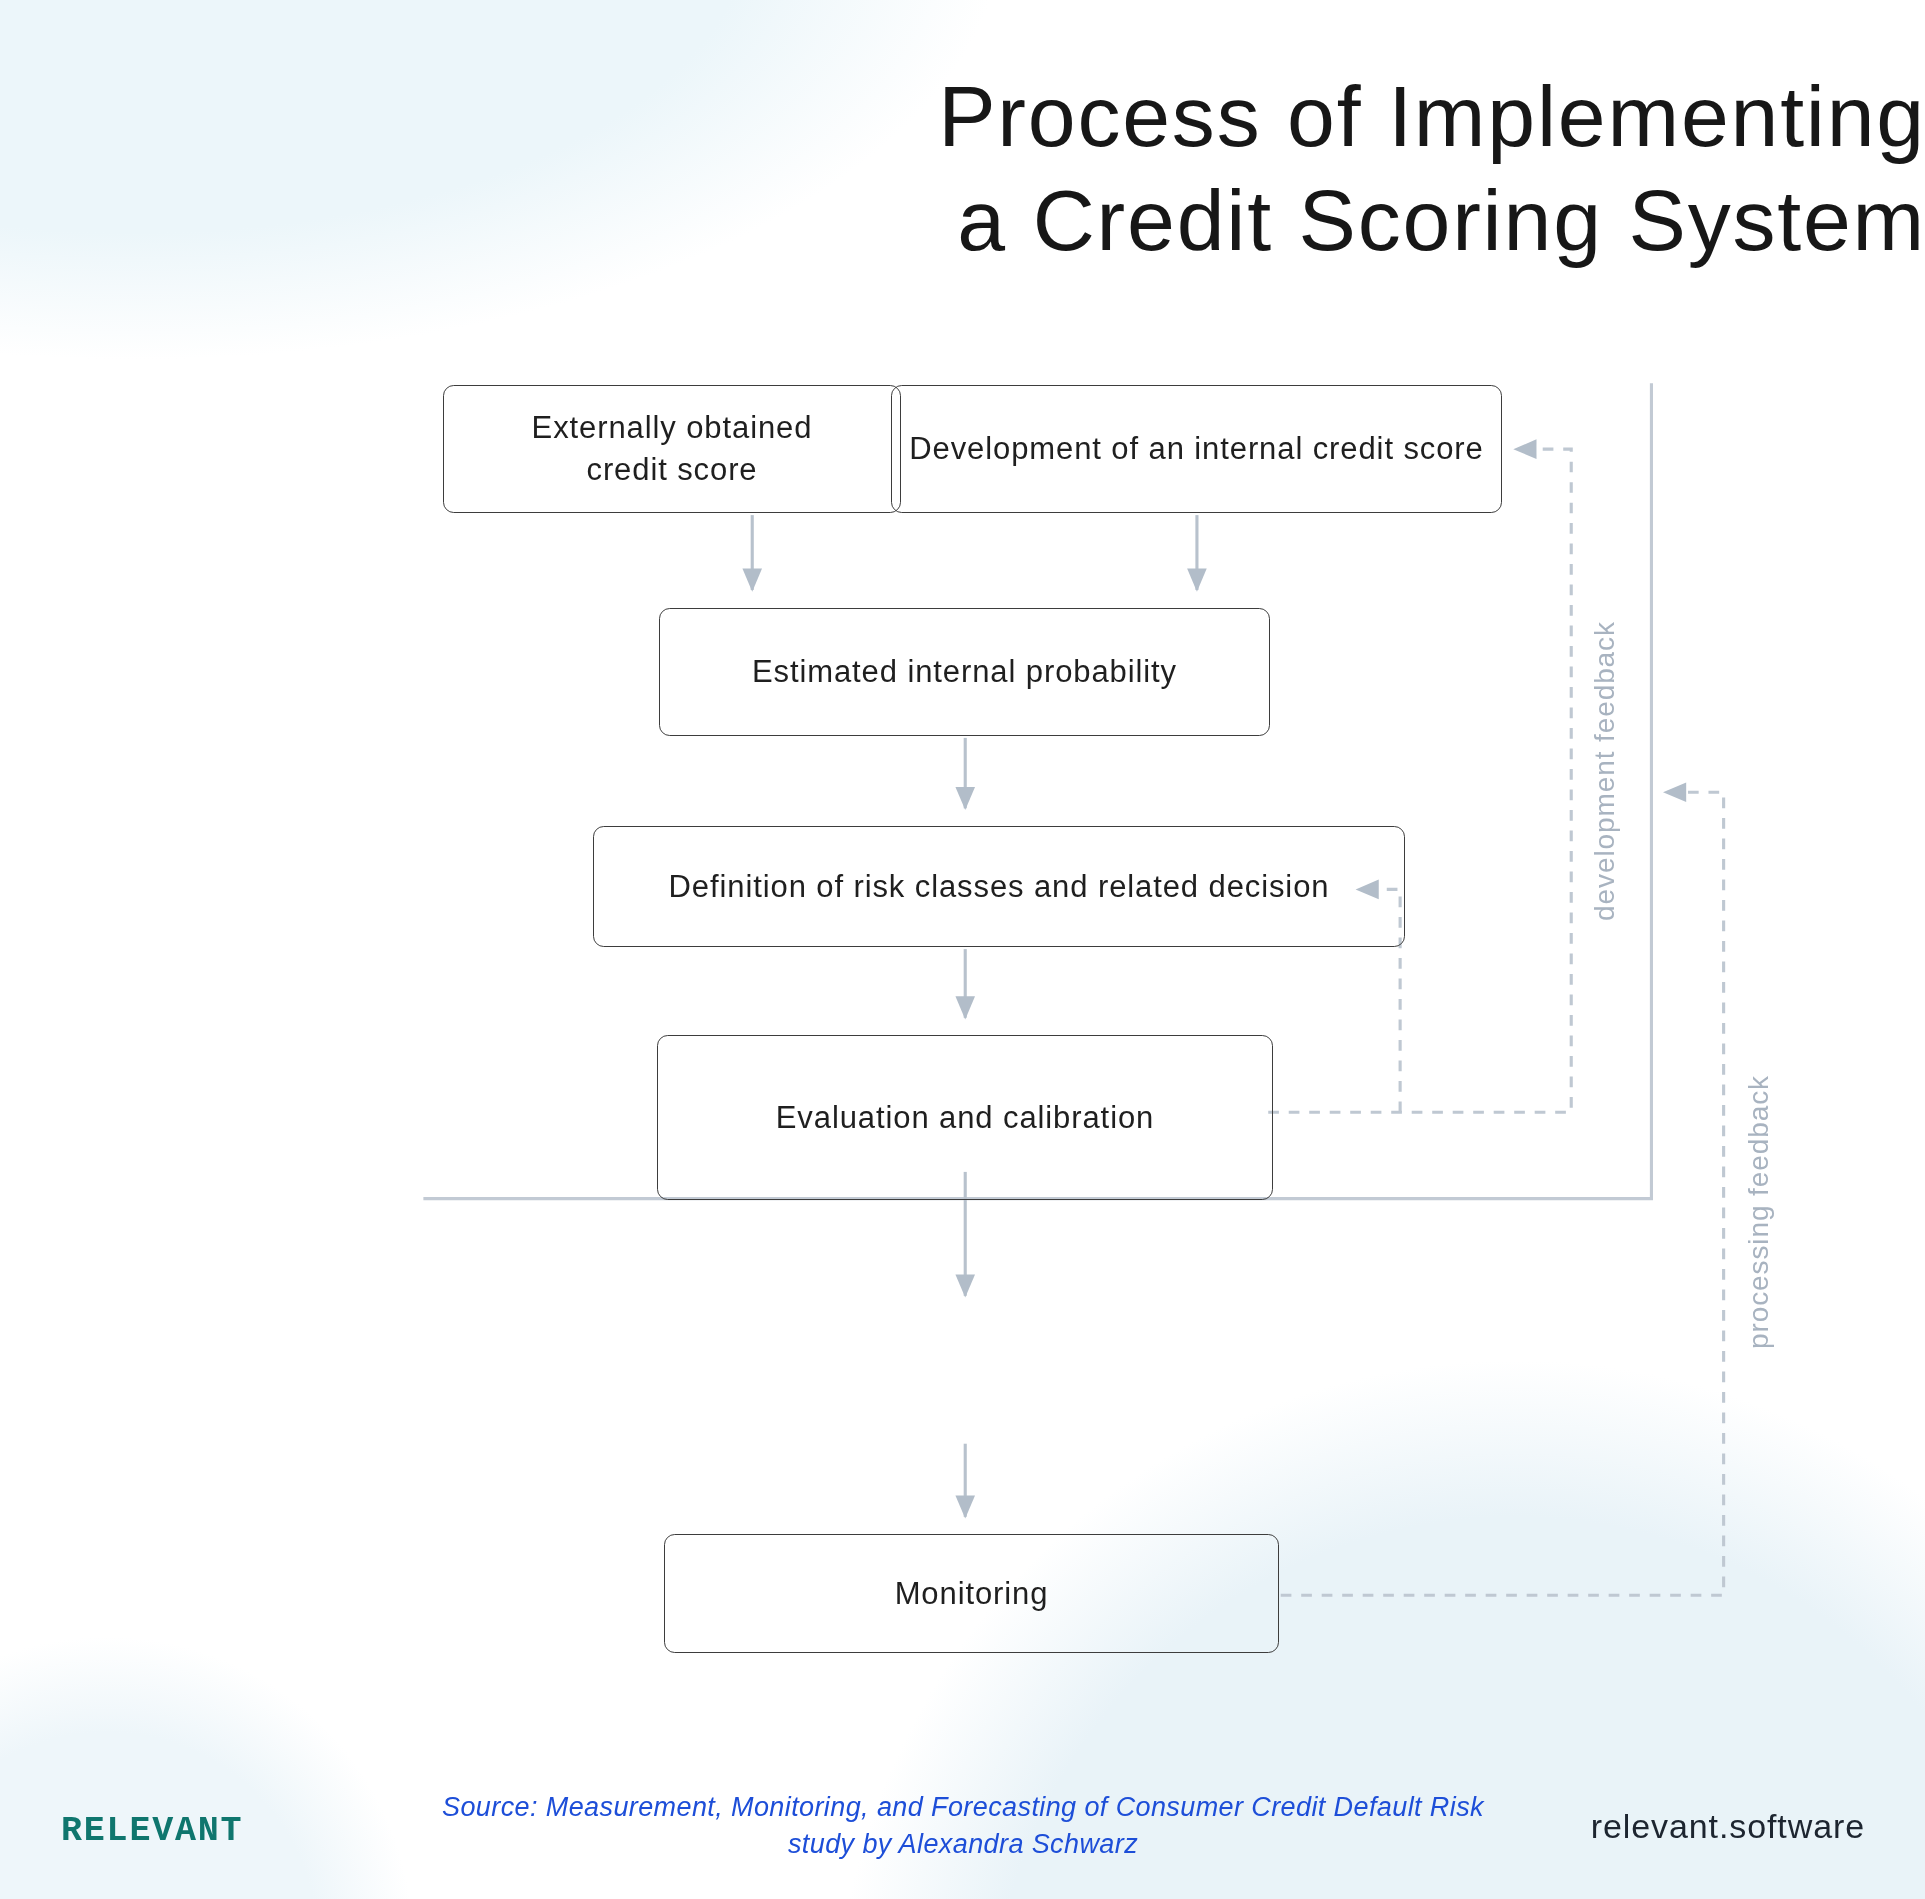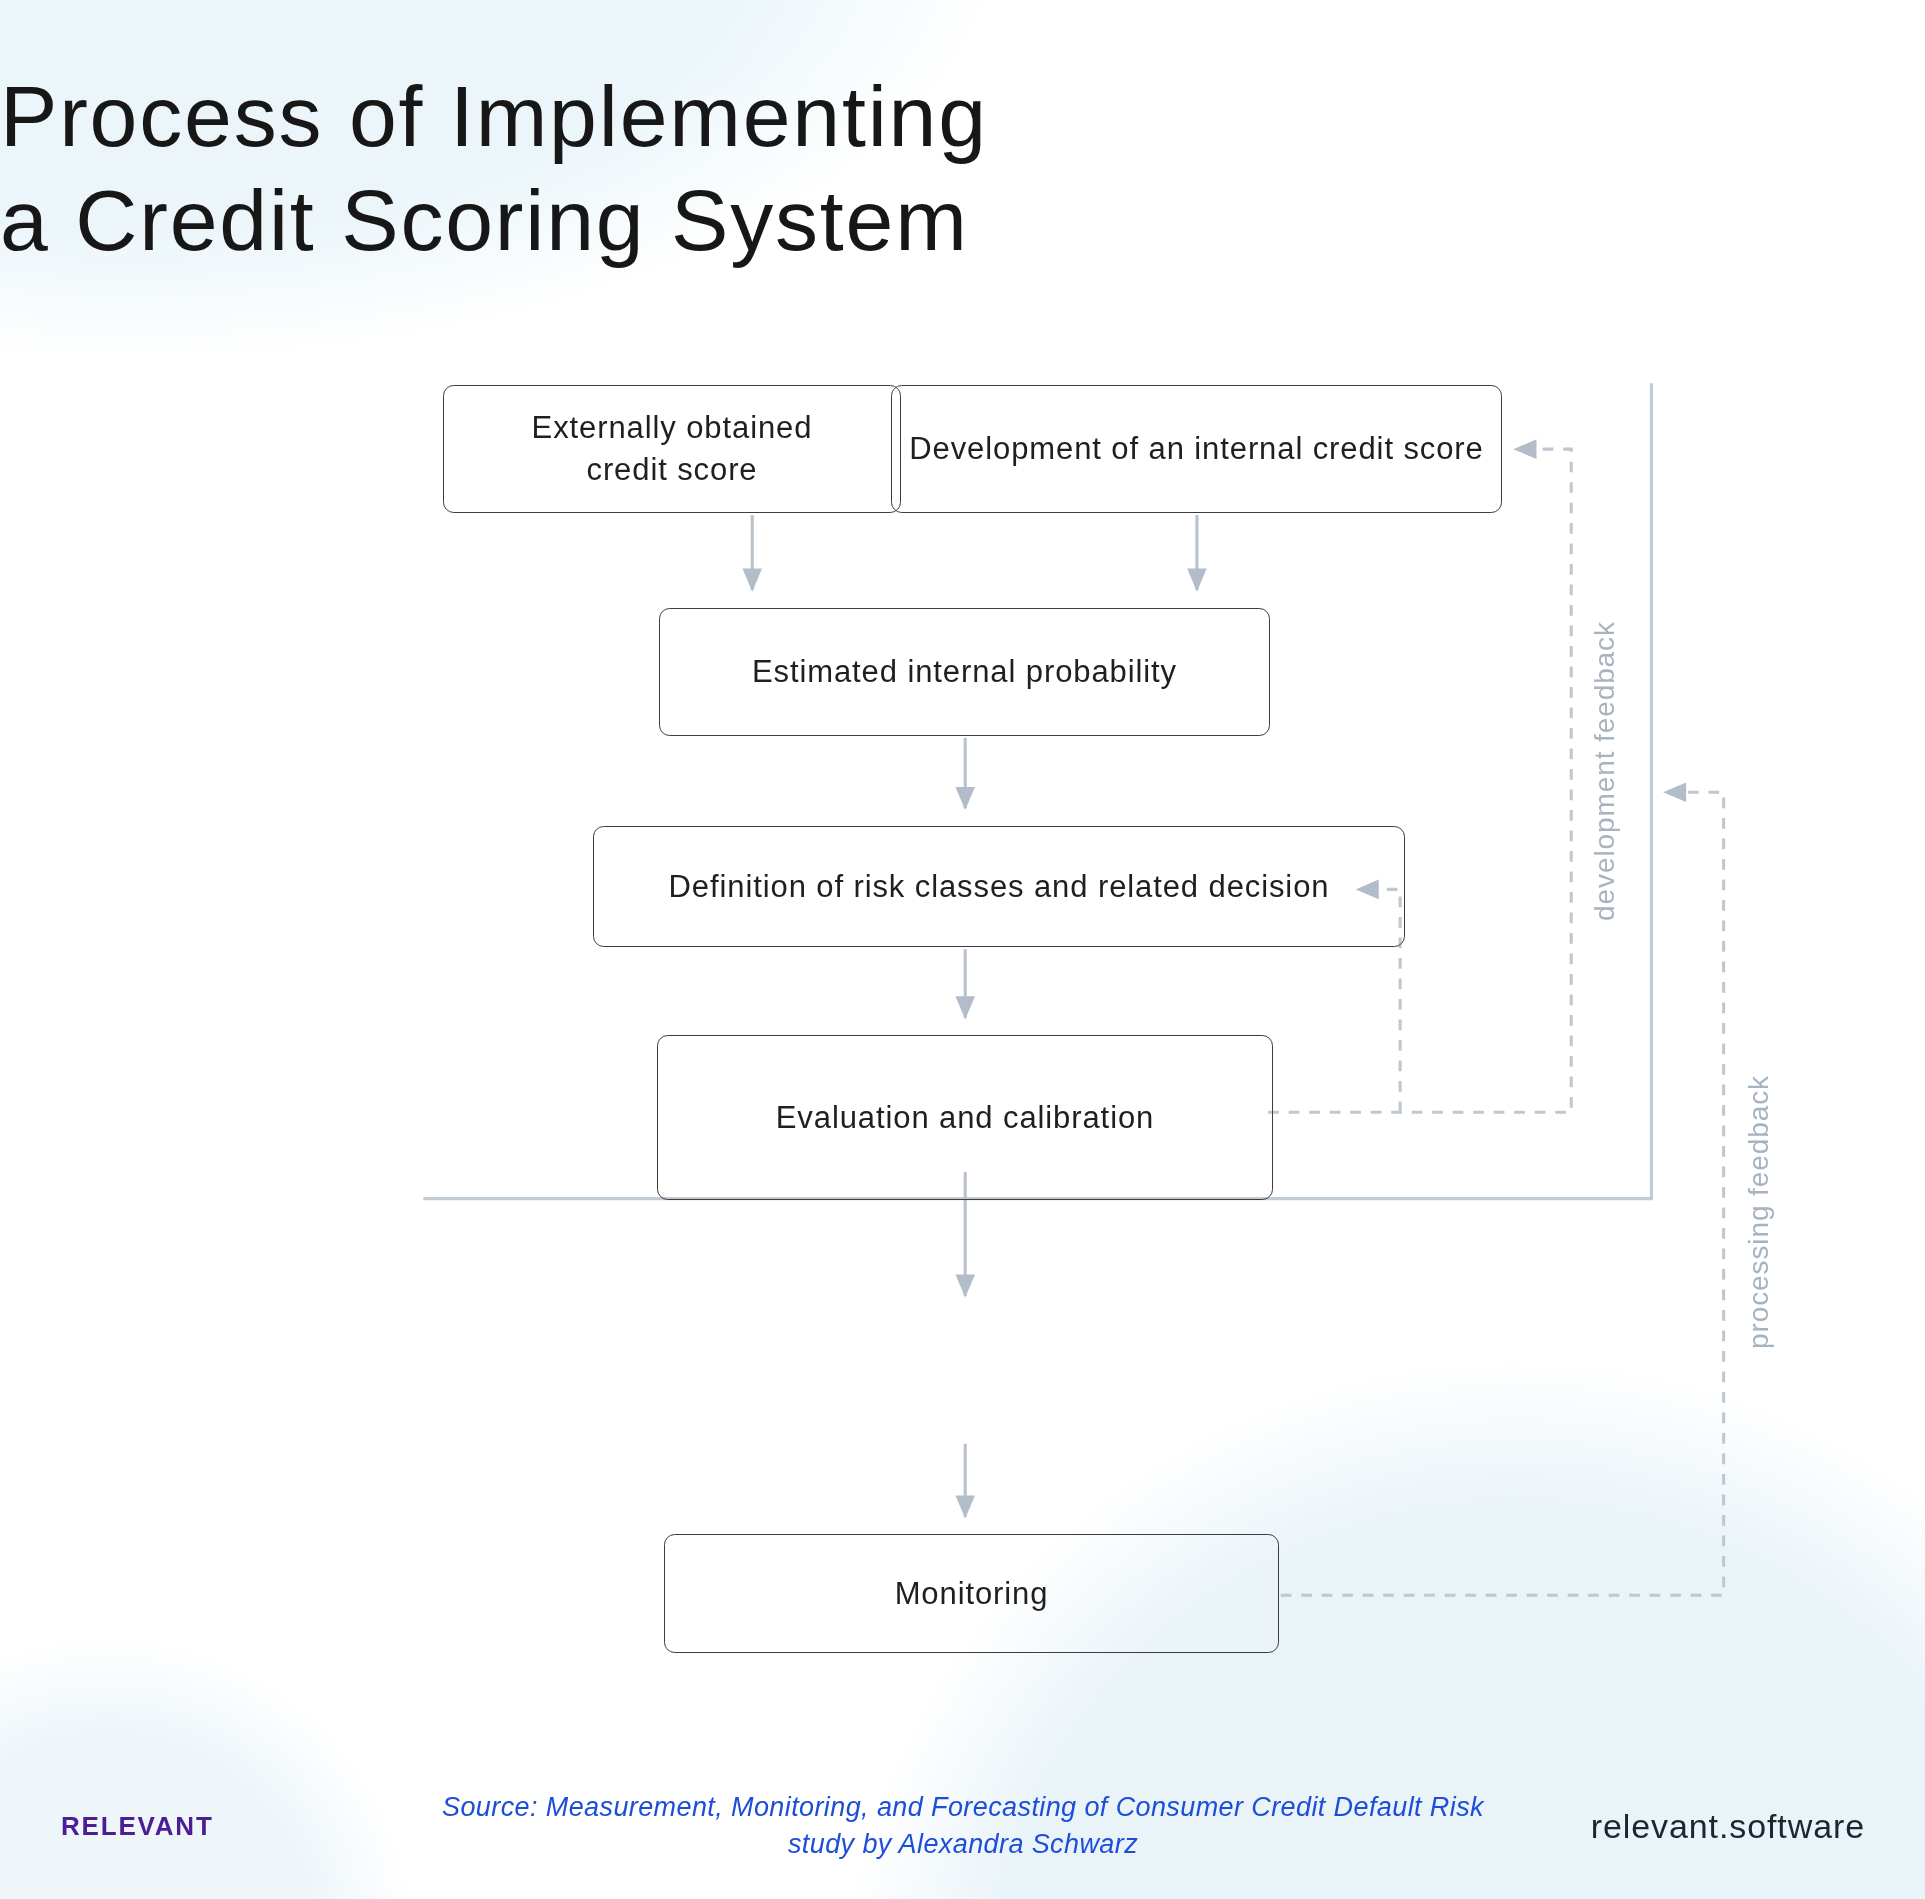--- a/index.html
+++ b/index.html
@@ -11,21 +11,21 @@
   .canvas{position:absolute;inset:0;}
   
   .bg{position:absolute;inset:0;pointer-events:none;
     background:
       radial-gradient(ellipse 1114px 552px at 134px -71px, #ecf6fa 0%, #ecf6fa 55%, rgba(236,246,250,0) 78%),
       radial-gradient(circle 873px at 1515px 2041px, #e9f3f8 0%, #e9f3f8 60%, rgba(233,243,248,0) 78%),
       radial-gradient(circle 383px at 107px 1943px, #eef6fa 0%, #eef6fa 55%, rgba(238,246,250,0) 80%);
   }
   .title{
     position:absolute;top:64px;left:0;width:100%;margin:0;
-    text-align:left;font-size:86px;font-weight:300;letter-spacing:1.8px;
+    text-align:right;font-size:86px;font-weight:300;letter-spacing:1.8px;
     line-height:104px;color:#171717;
   }
   svg.connectors{position:absolute;left:0;top:0;width:1926px;height:1900px;}
   .node{
     position:absolute;border:1.8px solid #3d3d3d;border-radius:10.7px;
     display:flex;align-items:center;justify-content:center;
     background:transparent;box-sizing:border-box;
   }
   .node span{
     font-size:31px;color:#1f1f1f;letter-spacing:0.9px;text-align:center;
@@ -38,22 +38,22 @@
   .node-evaluation{left:657px;top:1035px;width:616px;height:165px;}
   .node-practical{left:654px;top:1313px;width:612px;height:128px;}
   .node-monitoring{left:664px;top:1534px;width:615px;height:119px;}
   .vlabel{
     position:absolute;color:#a8b3c0;font-size:28px;letter-spacing:0.9px;
     text-align:center;transform:rotate(-90deg);
   }
   .vlabel-dev{left:1431px;top:753px;width:348px;height:36px;line-height:36px;}
   .vlabel-proc{left:1594px;top:1194px;width:330px;height:36px;line-height:36px;}
   .footer-brand{
-    position:absolute;left:61px;top:1811px;font-size:26px;font-weight:700;
-    letter-spacing:1.8px;color:#4c1d95;
+    position:absolute;left:61px;top:1811px;font-size:35px;font-weight:700;
+    letter-spacing:1.8px;color:#0f766e;font-family:Liberation Mono, monospace;
   }
   .footer-source{
     position:absolute;left:0;top:1789px;width:100%;text-align:center;
     font-style:italic;font-size:27px;line-height:37px;color:#1d4ed8;letter-spacing:0.4px;
   }
   .footer-site{
     position:absolute;right:61px;top:1807px;font-size:34px;color:#1d2530;letter-spacing:0.9px;
   }
 </style>
 </head>

